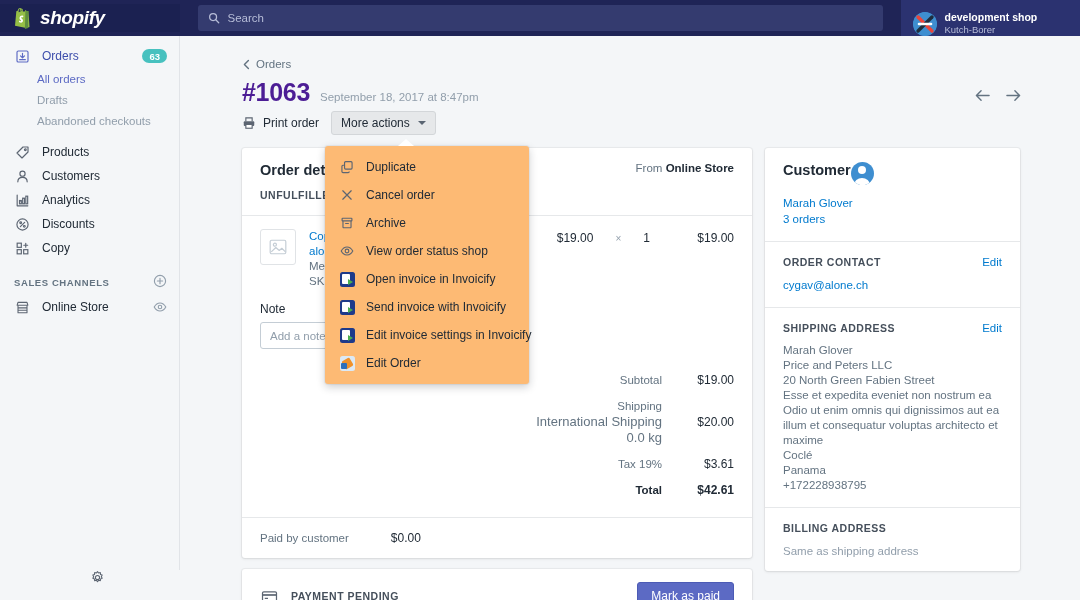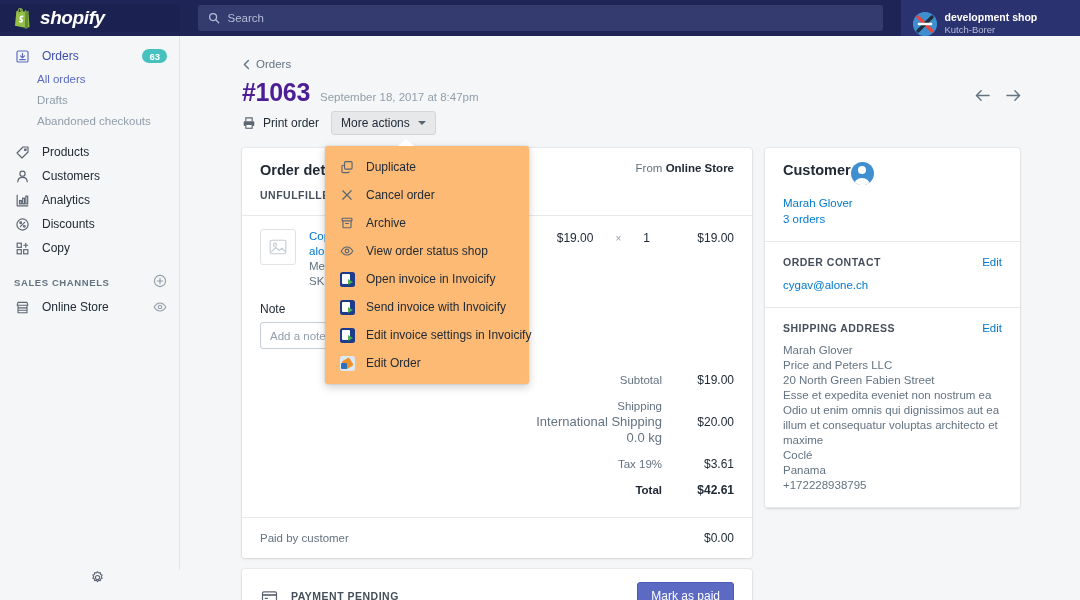--- a/index.html
+++ b/index.html
@@ -175,21 +175,21 @@
   }
 
   .totals { padding: 4px 18px 14px; }
   .tot-row { display: flex; justify-content: flex-end; align-items: flex-start; padding: 5px 0; }
   .tot-label { font-size: 11.5px; color: #637381; text-align: right; line-height: 16px; }
   .tot-label.bold { color: #212b36; font-weight: bold; }
   .tot-val { width: 72px; text-align: right; font-size: 12px; color: #212b36; line-height: 16px; }
   .tot-val.bold { font-weight: bold; }
   .tot-sub { font-size: 13px; color: #637381; line-height: 16px; }
 
-  .paid-row { display: flex; justify-content: space-between; padding: 12px 18px; }
+  .paid-row { display: flex; justify-content: flex-start; padding: 12px 18px; }
 
   .status-bar { display: flex; align-items: center; padding: 13px 18px; }
   .status-bar .sico { width: 18px; height: 18px; flex: none; margin-right: 13px; display: flex; align-items: center; justify-content: center; }
   .status-text { font-size: 10.5px; font-weight: bold; letter-spacing: 0.5px; color: #454f5b; }
   .btn-primary {
     margin-left: auto; background: #5c6ac4; border: 1px solid #4c5bb5; border-radius: 3px;
     color: #ffffff; font-size: 12px; padding: 6px 13px; font-weight: 500;
   }
 
   
@@ -542,20 +542,26 @@
         <div class="addr-line">Odio ut enim omnis qui dignissimos aut ea</div>
         <div class="addr-line">illum et consequatur voluptas architecto et</div>
         <div class="addr-line">maxime</div>
         <div class="addr-line">Coclé</div>
         <div class="addr-line">Panama</div>
         <div class="addr-line">+172228938795</div>
       </div>
 
       <div class="card-divider"></div>
 
+      <div class="card-sec">
+        <div class="sec-head" style="margin-bottom:11px">
+          <span class="sec-title">BILLING ADDRESS</span>
+        </div>
+        <div class="muted">Same as shipping address</div>
+      </div>
     </div>
   </div>
 
   <div class="dropdown">
     <div class="menu-item">
       <span class="mico">
         <svg width="14" height="14" viewBox="0 0 16 16" fill="none" stroke="#5c6572" stroke-width="1.3">
           <rect x="5.2" y="1.8" width="8.6" height="8.6" rx="1.2"></rect>
           <path d="M10.6 13.2 A1.2 1.2 0 0 1 9.4 14.4 H3.4 A1.2 1.2 0 0 1 2.2 13.2 V7.2 A1.2 1.2 0 0 1 3.4 6 H5.2" stroke-linejoin="round"></path>
         </svg>

